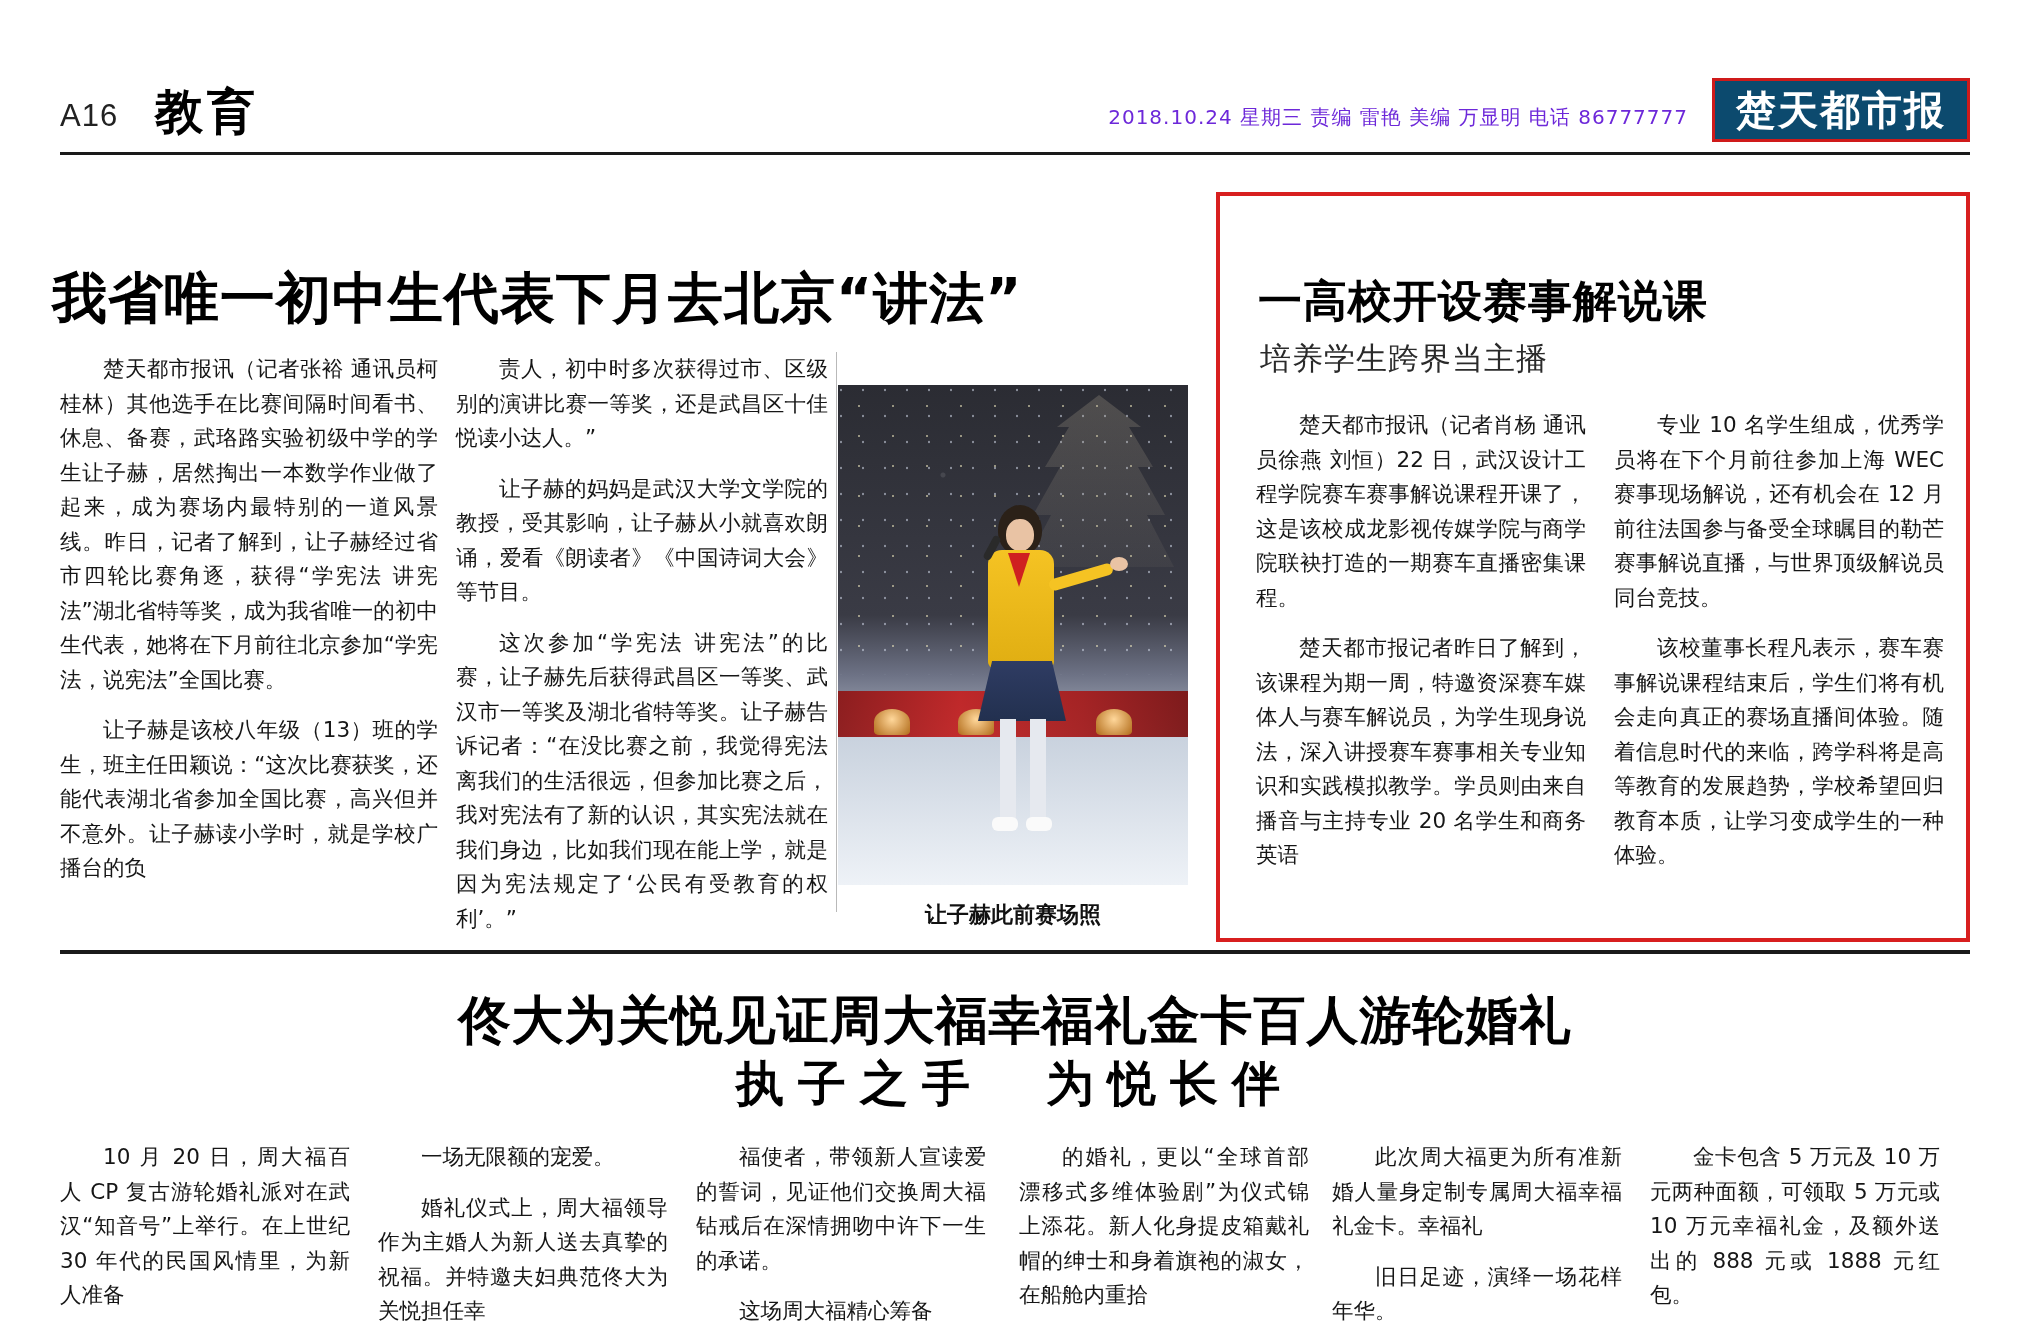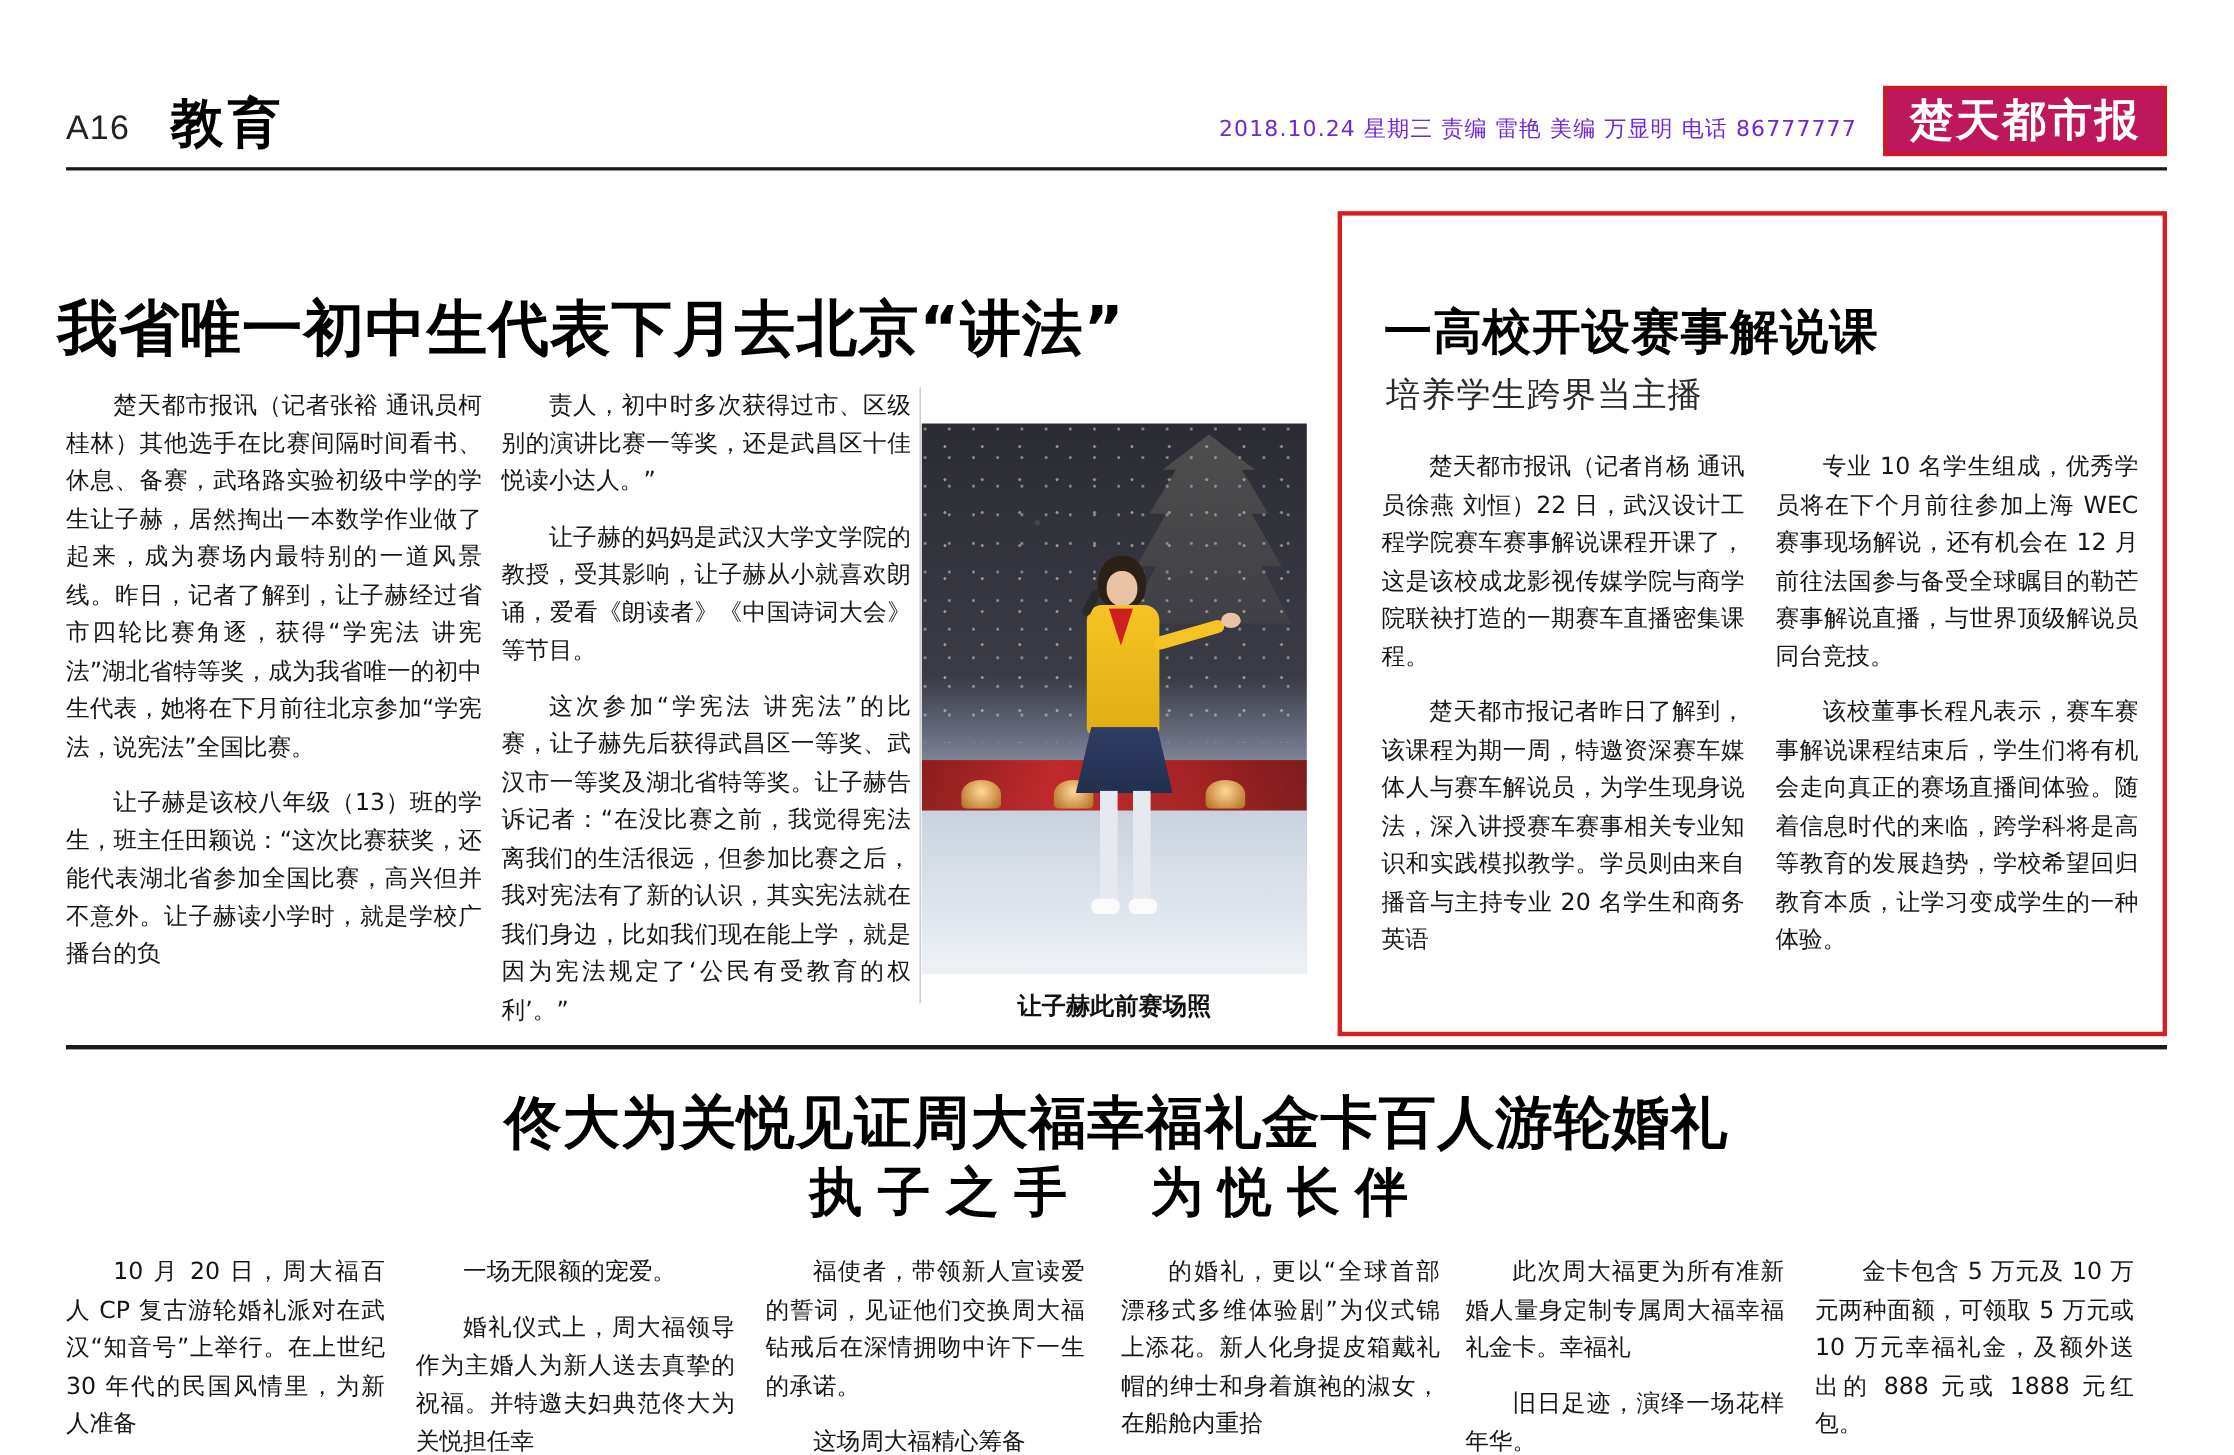--- a/index.html
+++ b/index.html
@@ -55,21 +55,21 @@
     font-family: "DejaVu Sans", sans-serif;
     color: #6d28d9;
     letter-spacing: 1px;
     white-space: nowrap;
   }
   .paper-logo {
     position: absolute;
     right: 0; top: 0;
     width: 258px;
     height: 64px;
-    background: #be185d;
+    background: #0c4a6e;
     color: #fff;
     font-family: "DejaVu Sans", sans-serif;
     font-weight: bold;
     font-size: 40px;
     line-height: 64px;
     text-align: center;
     letter-spacing: 2px;
     box-shadow: inset 0 0 0 3px #cf1a1a;
   }
 

